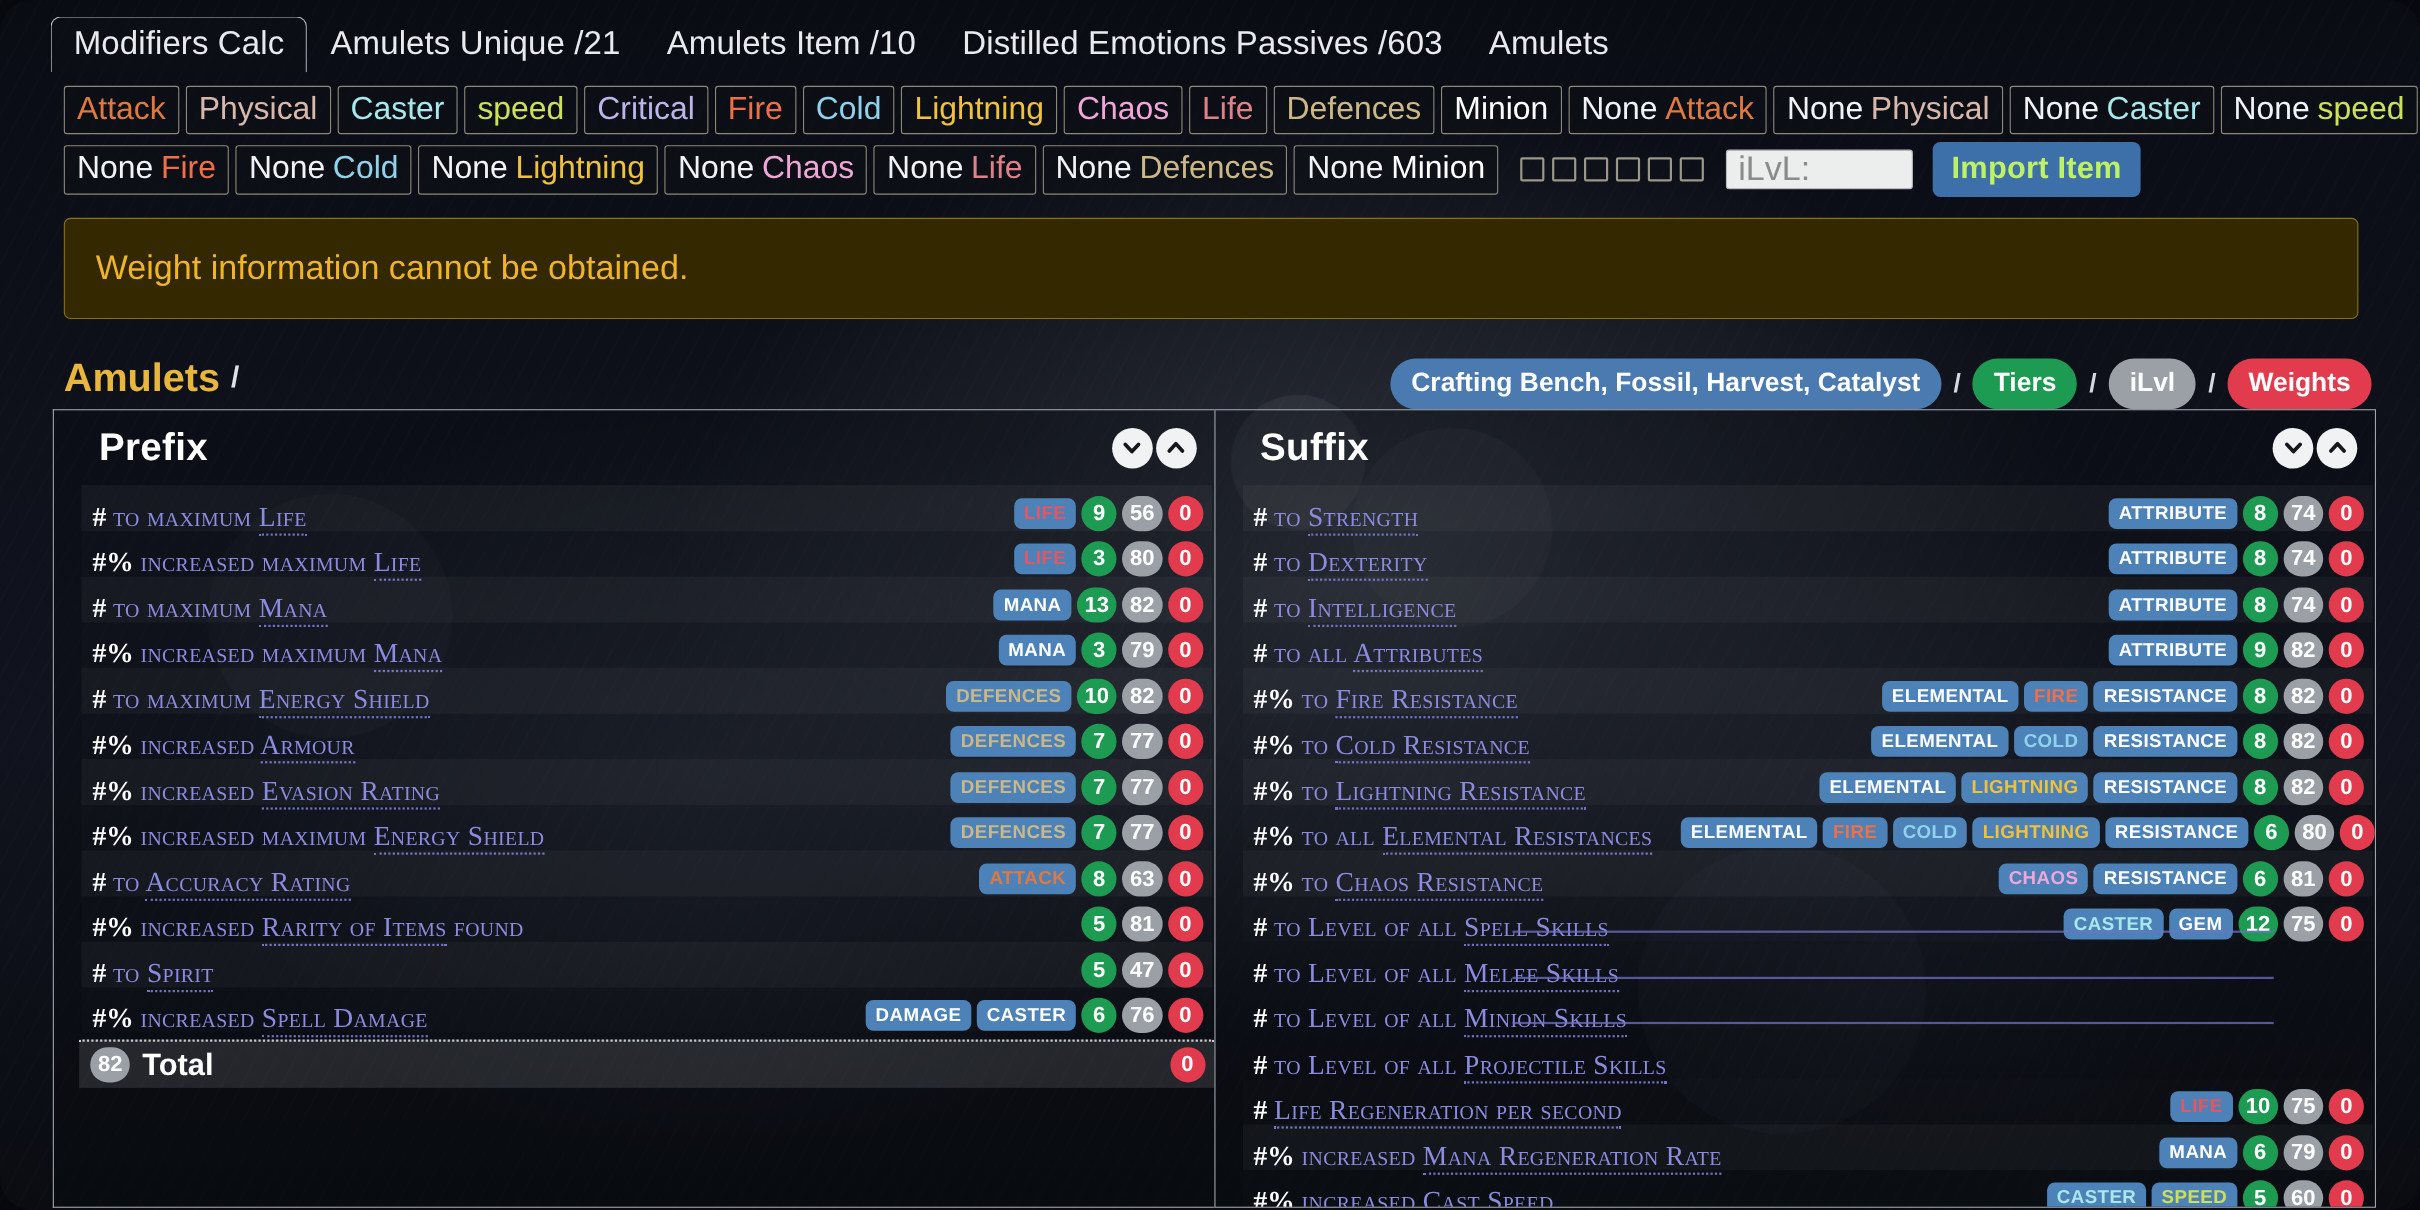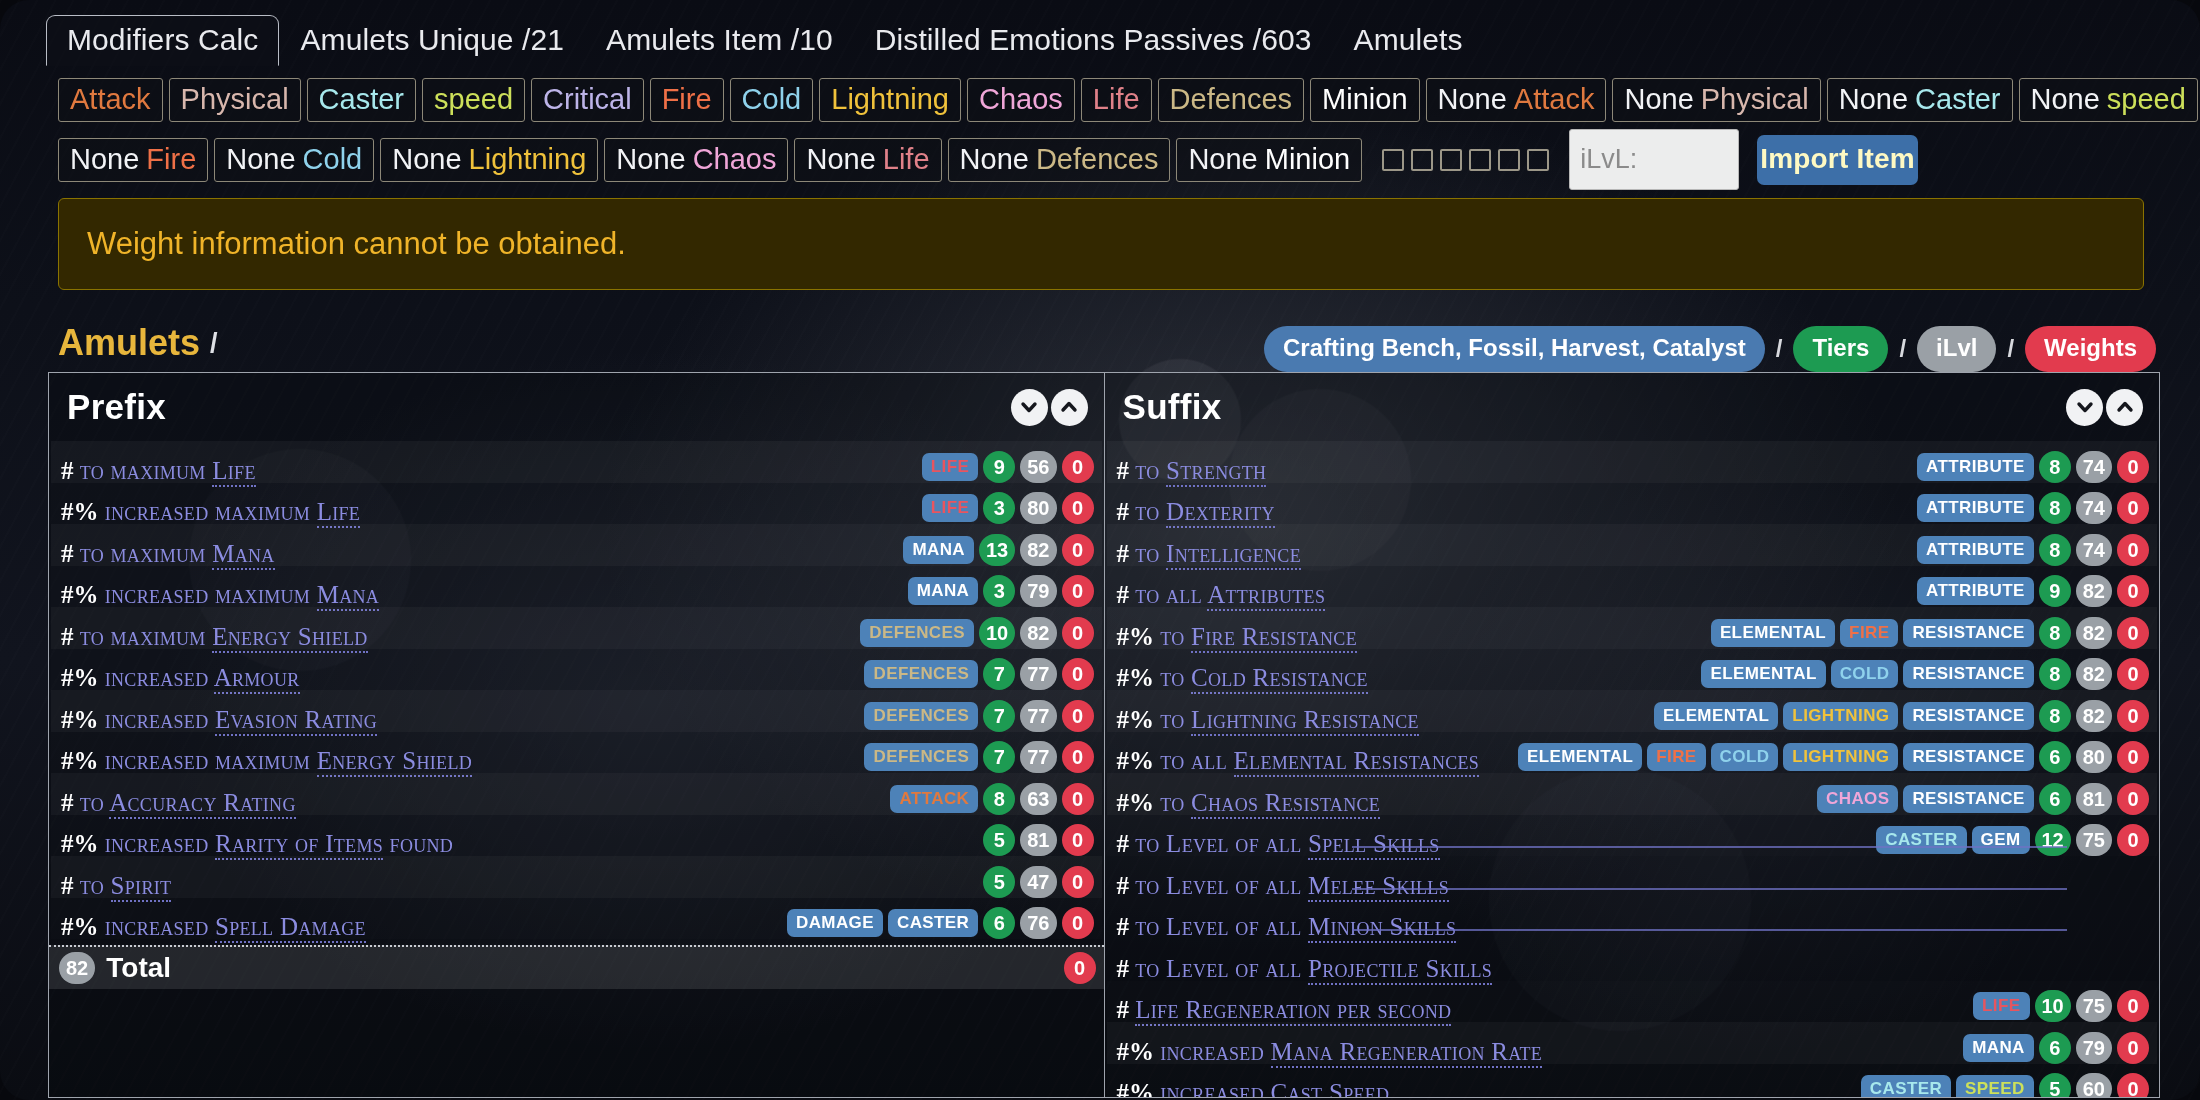--- a/index.html
+++ b/index.html
@@ -43,26 +43,26 @@
   .fbtn {
     border:1px solid #8d8878; background:rgba(14,16,22,.55); border-radius:3px;
     padding:4px 11px 6px; font-size:29px; line-height:1.12; white-space:nowrap; color:#e8e9ed;
   }
   .fbtn .none { color:#f2f3f6; }
   .fbtn .w { margin-left:7px; }
 
   .cbx { display:flex; gap:7px; align-items:center; margin-left:14px; }
   .cb { width:22px; height:22px; border:2px solid #9c9788; background:transparent; border-radius:2px; }
   .ilvl {
-    margin-left:14px; width:170px; height:61px; background:#eceded; border:1px solid #b7b7b7;
-    border-radius:3px; color:#8b8b8b; font-size:27px; padding:0 10px; display:flex; align-items:center;
+    margin-left:14px; width:170px; height:36px; background:#eceded; border:1px solid #b7b7b7;
+    border-radius:3px; color:#8b8b8b; font-size:31px; padding:0 10px; display:flex; align-items:center;
   }
   .importbtn {
-    margin-left:12px; background:#3d6fa8; color:#fef9c3; border-radius:7px; font-size:28px;
-    padding:8px 3px 10px; font-weight:bold; letter-spacing:.2px;
+    margin-left:12px; background:#3d6fa8; color:#bef264; border-radius:7px; font-size:28px;
+    padding:8px 17px 10px; font-weight:bold; letter-spacing:.2px;
   }
 
   
   .warn {
     position:absolute; left:58px; top:198px; width:2086px; height:92px;
     background:#332800; border:1px solid #8a7300; border-radius:6px;
     display:flex; align-items:center; padding-left:28px;
   }
   .warn span { color:#f0b429; font-size:31px; }
 
@@ -74,21 +74,21 @@
   .pills { position:absolute; right:44px; top:326px; display:flex; align-items:center; gap:11px; }
   .pill { border-radius:999px; color:#fff; font-weight:bold; font-size:24px; padding:8px 19px 10px; white-space:nowrap; }
   .pill.blue { background:#4a7ab0; }
   .pill.green { background:#1d9b52; }
   .pill.grey { background:#9aa0a6; }
   .pill.red { background:#e23b4e; }
   .pills .sep { color:#d7d9de; font-size:24px; font-weight:bold; }
 
   
   .panels { position:absolute; left:48px; top:372px; width:2112px; height:726px; display:flex; gap:0; }
-  .panel { flex:1 1 0; border:1px solid #9fa4ad; border-right:none; background:rgba(8,9,14,.30); overflow:hidden; }
+  .panel { flex:1 1 0; border:1px solid #9fa4ad; border-right:none; background:rgba(8,9,14,.30); overflow:hidden;padding-left:23px; }
   .panel:last-child { border-right:1px solid #9fa4ad; }
   .phead { height:68px; display:flex; align-items:center; justify-content:space-between; padding:0 16px 0 18px; }
   .phead .ptitle { color:#fff; font-size:35px; font-weight:bold; letter-spacing:.3px; }
   .chevs { display:flex; gap:3px; }
   .chev {
     width:37px; height:37px; border-radius:50%; background:#f1f2f4;
     display:flex; align-items:center; justify-content:center;
   }
   .chev svg { display:block; }
 

